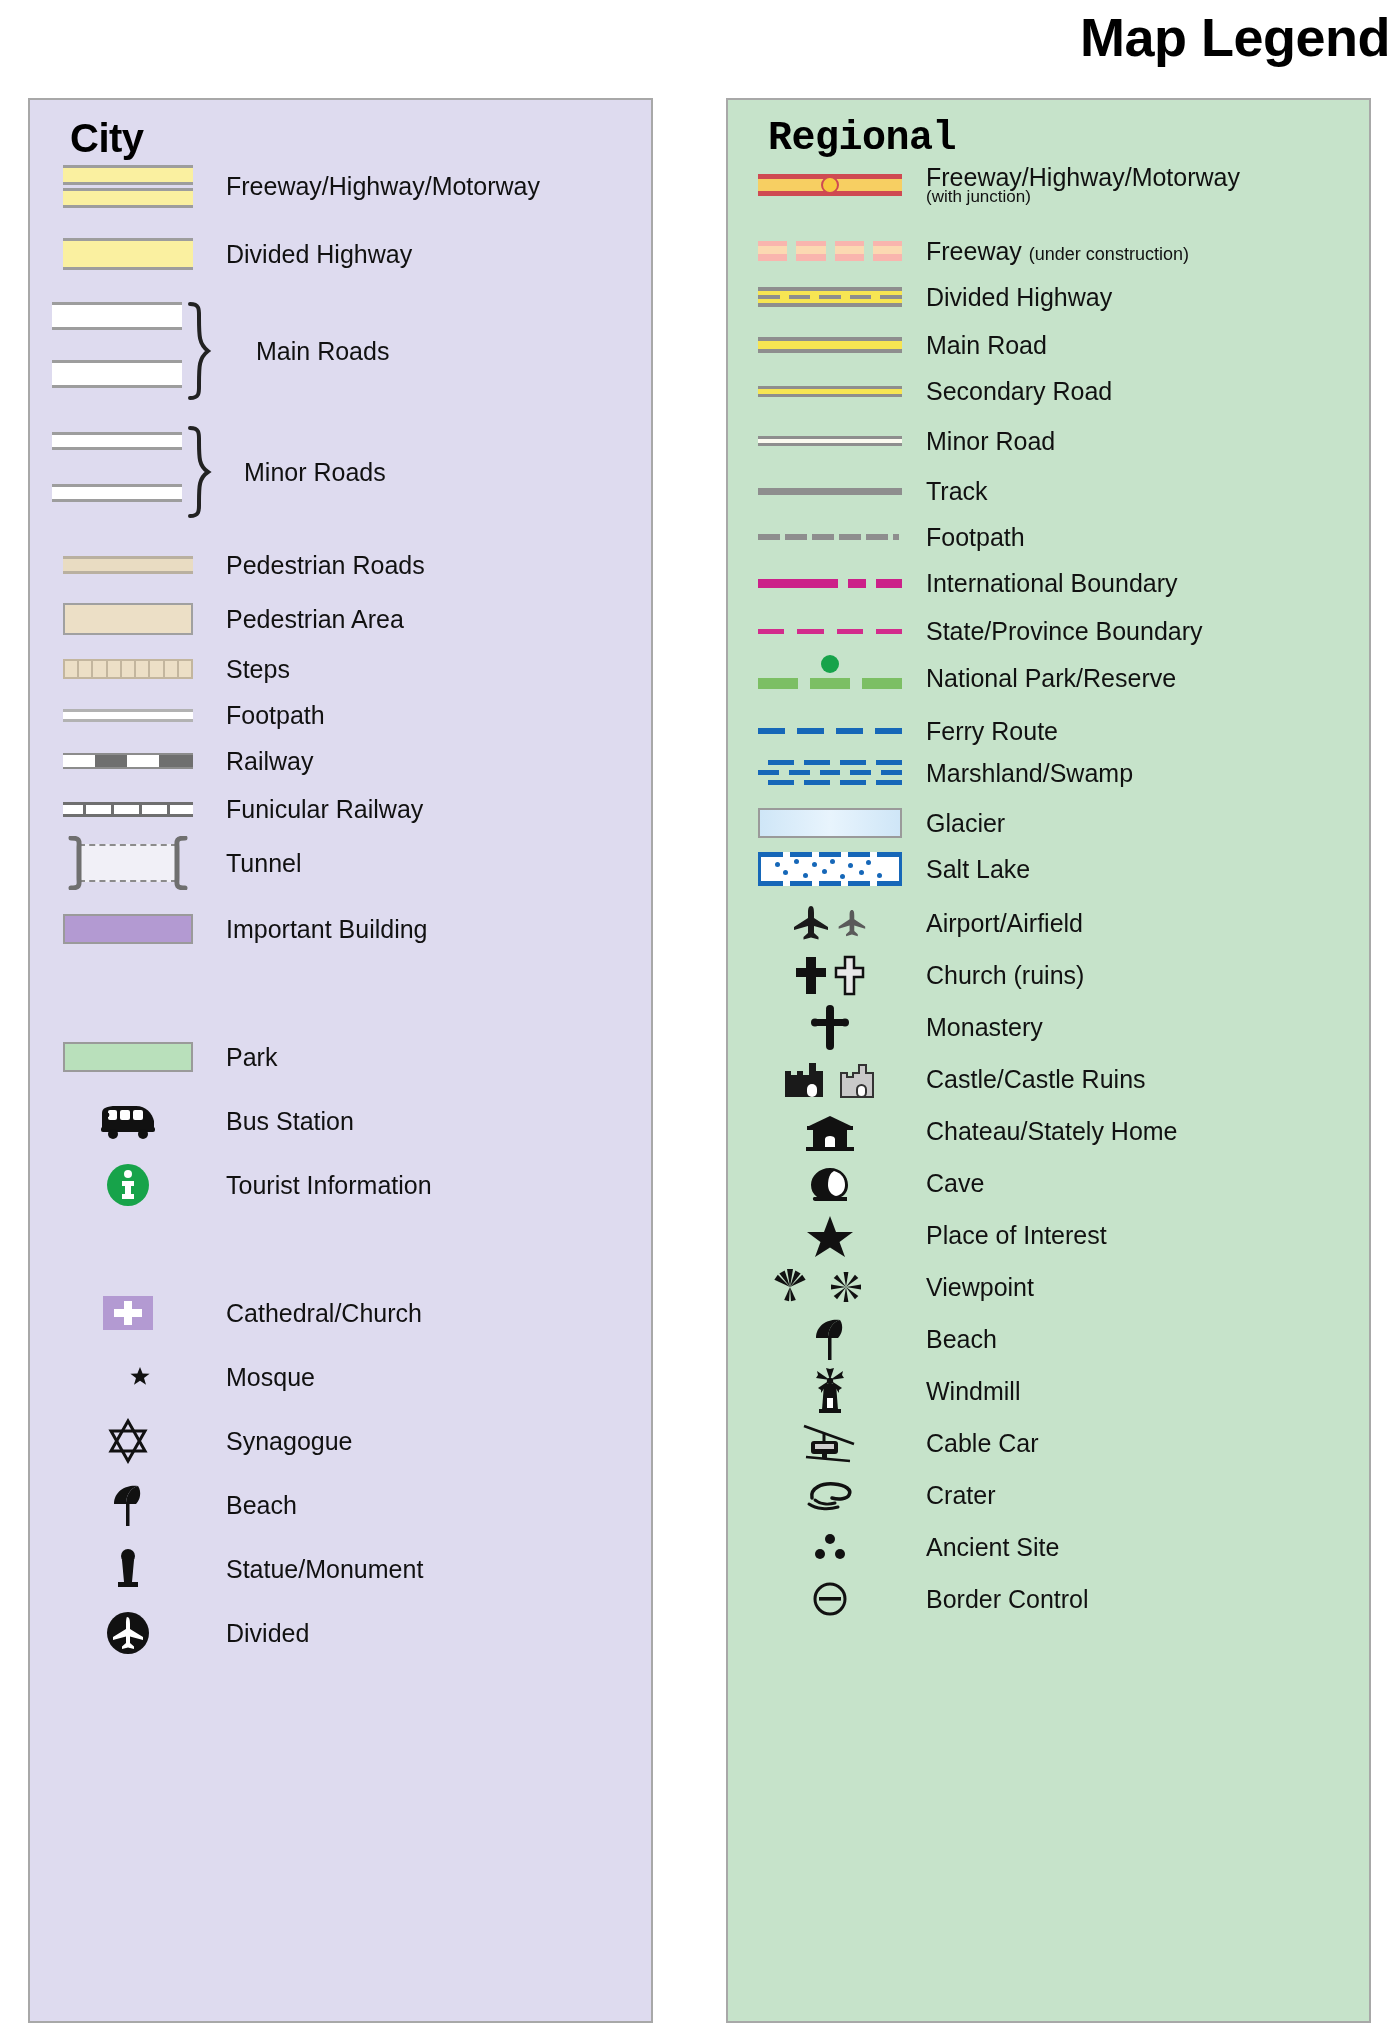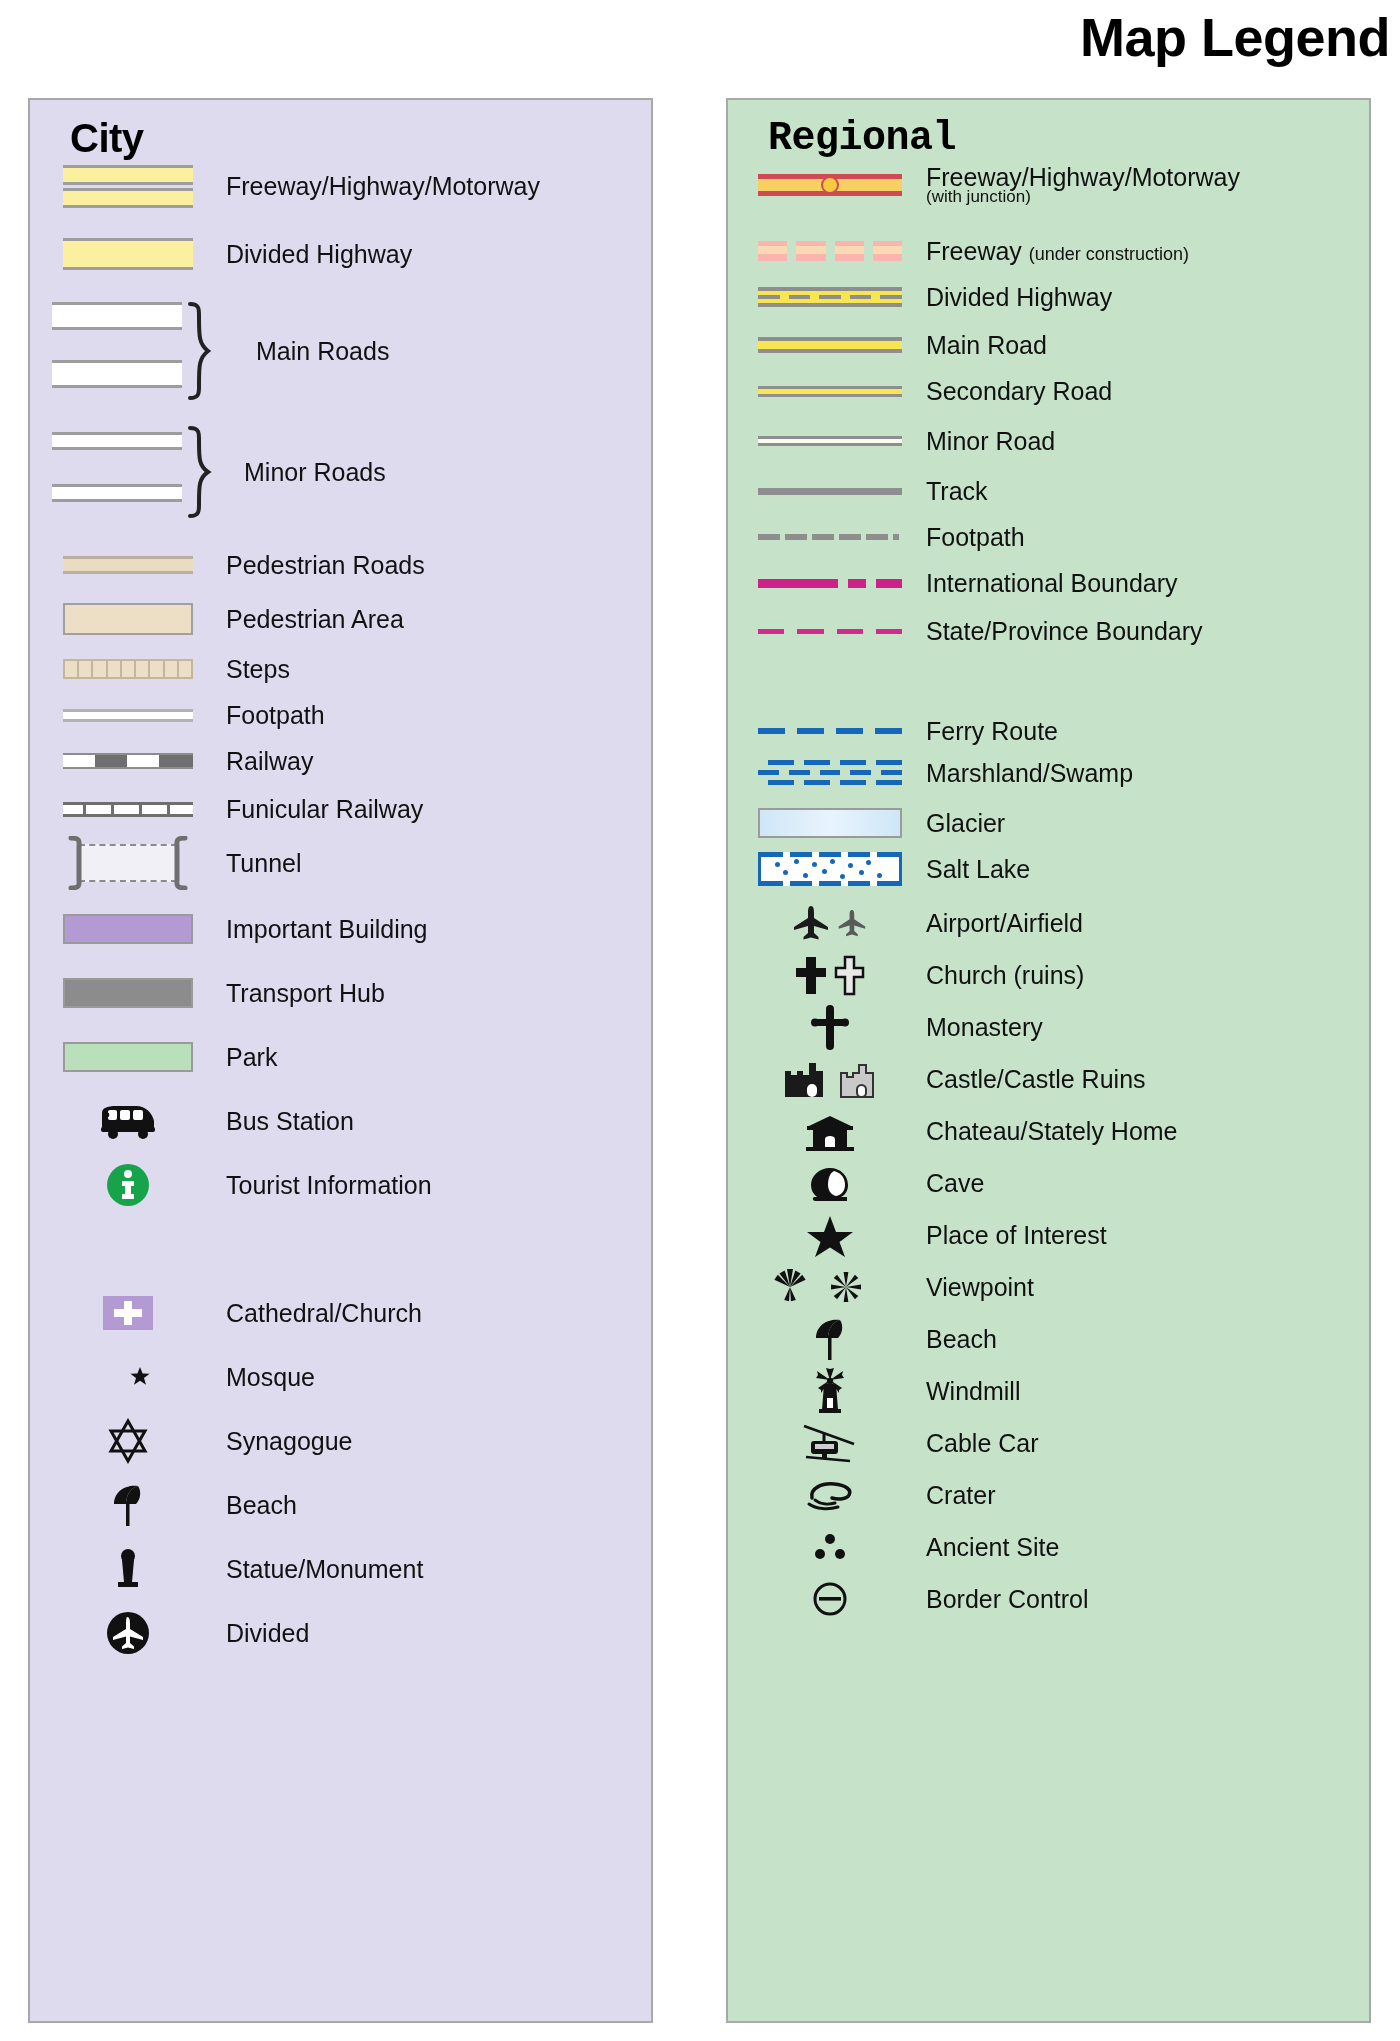--- a/index.html
+++ b/index.html
@@ -344,26 +344,20 @@
     <div class="lbl">Tunnel</div>
   </div>
 
   <div class="row" style="top:806px">
     <div class="sym">
       <div class="sw sw-building"></div>
     </div>
     <div class="lbl">Important Building</div>
   </div>
 
-  <div class="row" style="top:870px">
-    <div class="sym">
-      <div class="sw sw-hub"></div>
-    </div>
-    <div class="lbl">Transport Hub</div>
-  </div>
 
   <div class="row" style="top:934px">
     <div class="sym">
       <div class="sw sw-park"></div>
     </div>
     <div class="lbl">Park</div>
   </div>
 
   <div class="row" style="top:998px">
     <div class="sym icon">
@@ -561,20 +555,33 @@
       <div class="r-state">
           <i></i>
           <i></i>
           <i></i>
           <i></i>
         </div>
     </div>
     <div class="lbl">State/Province Boundary</div>
   </div>
 
+  <div class="row" style="top:548px;height:48px">
+    <div class="sym">
+      <div class="r-park">
+        <div class="dot"></div>
+        <div class="segs">
+            <i></i>
+            <i></i>
+            <i></i>
+          </div>
+      </div>
+    </div>
+    <div class="lbl" style="margin-top:12px">National Park/Reserve</div>
+  </div>
 
   <div class="row" style="top:608px">
     <div class="sym">
       <div class="r-ferry">
           <i></i>
           <i></i>
           <i></i>
           <i></i>
         </div>
     </div>

